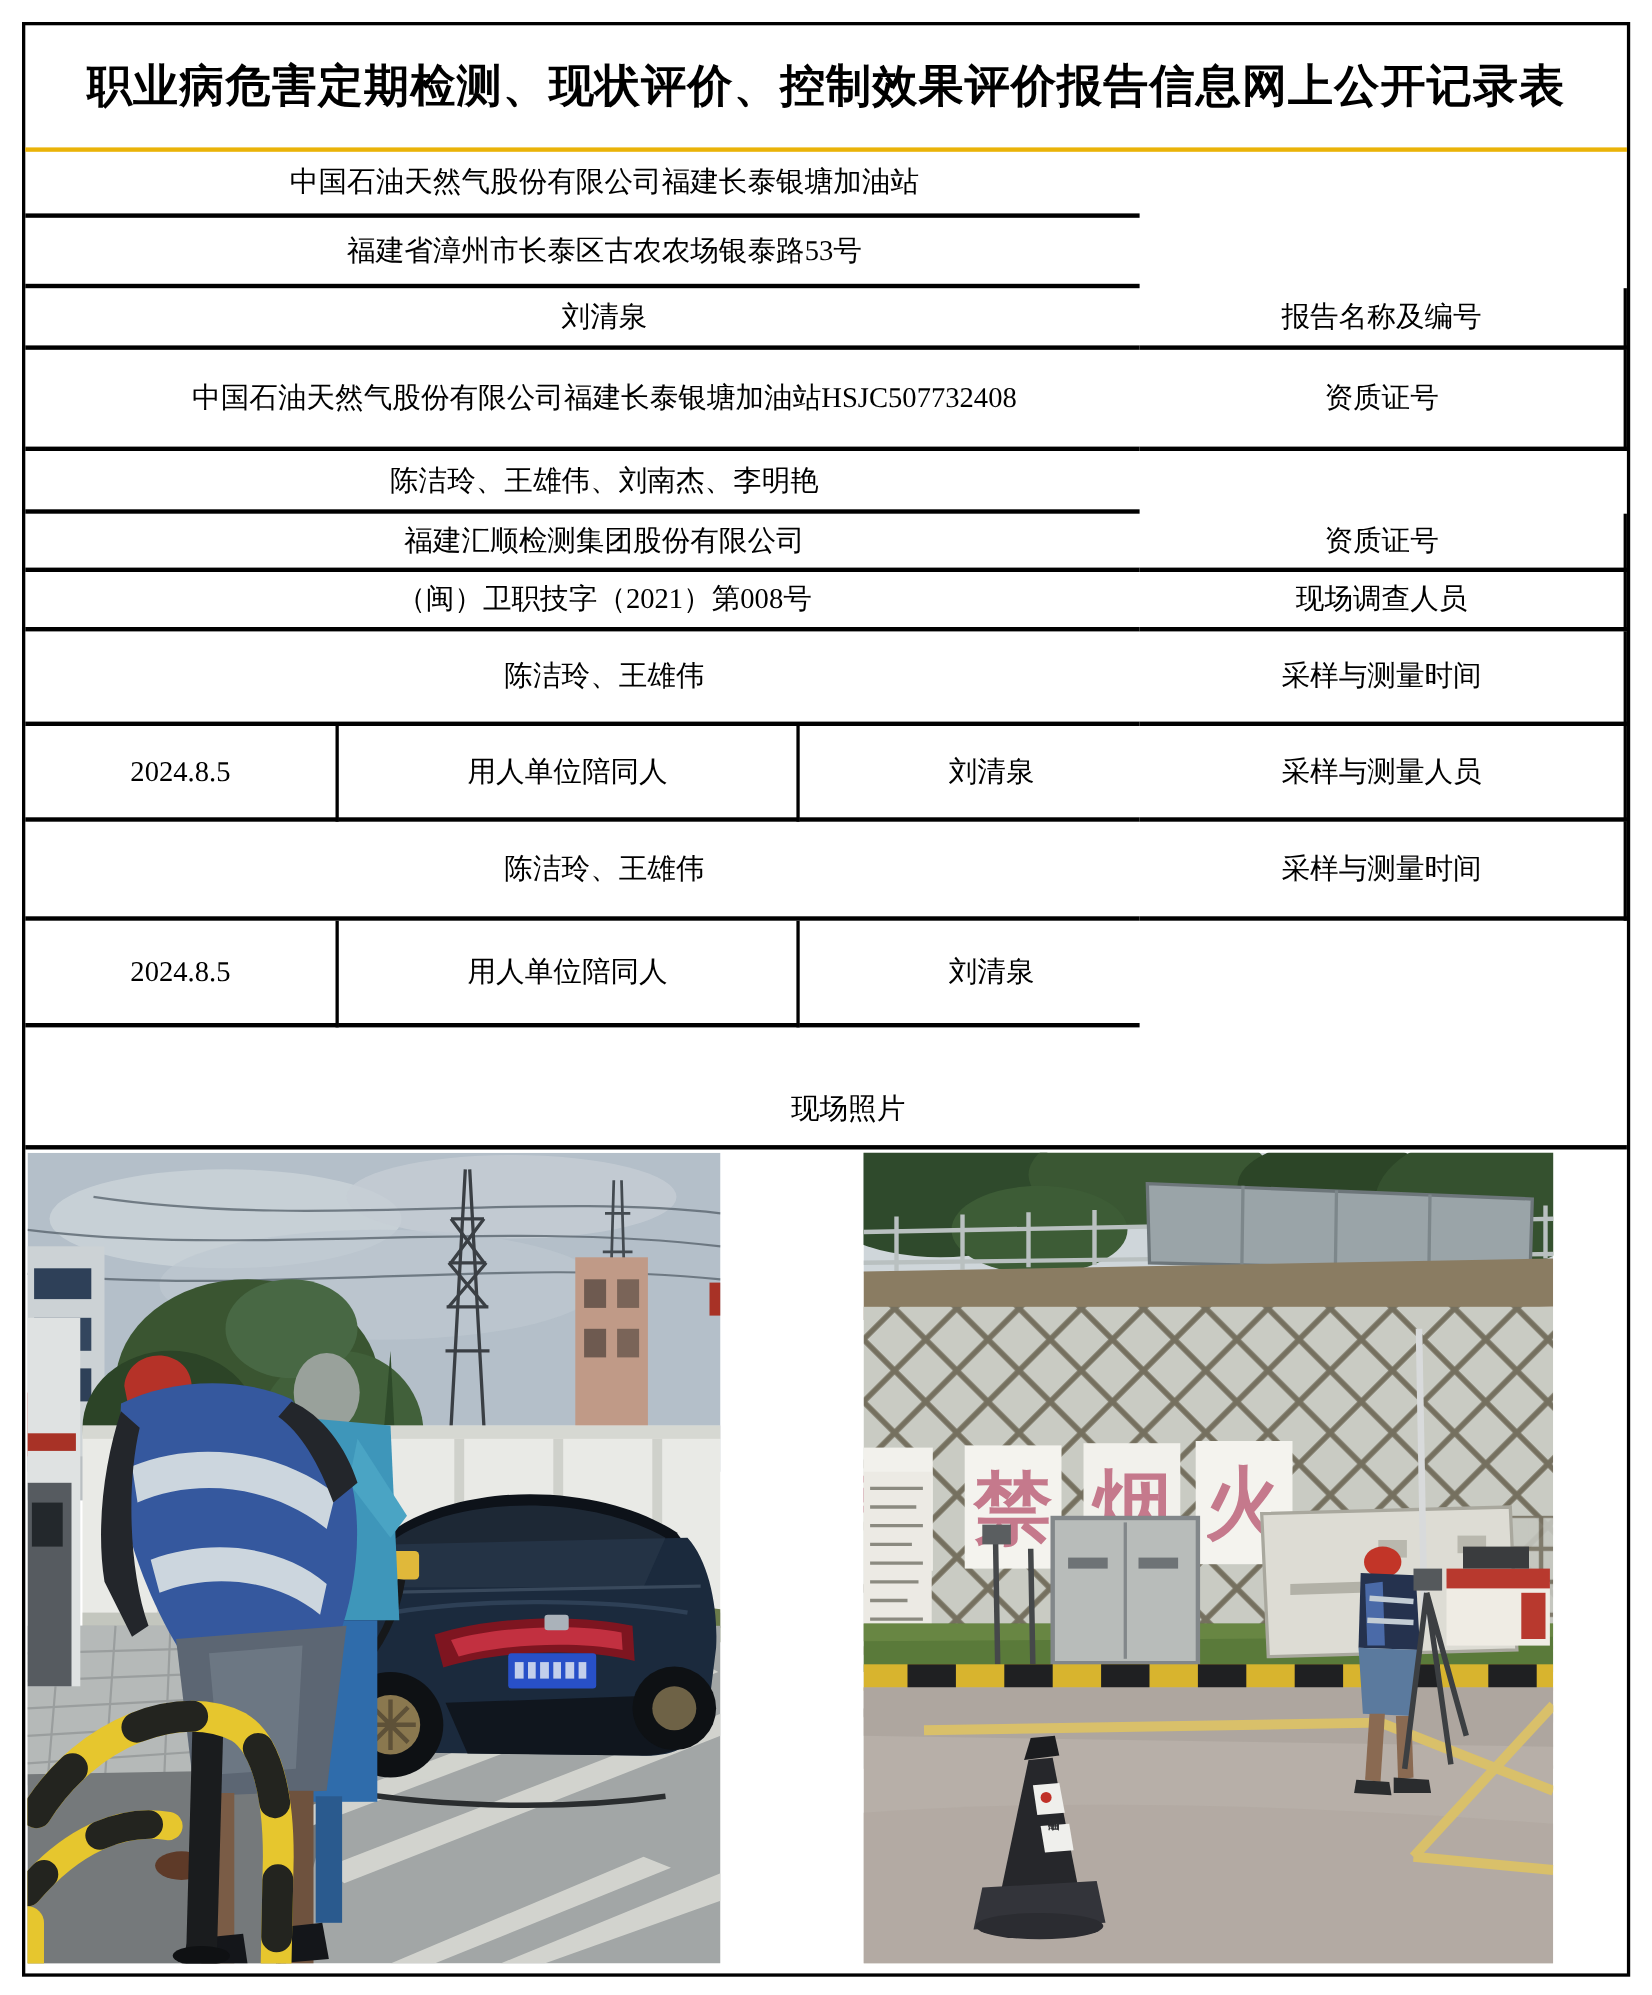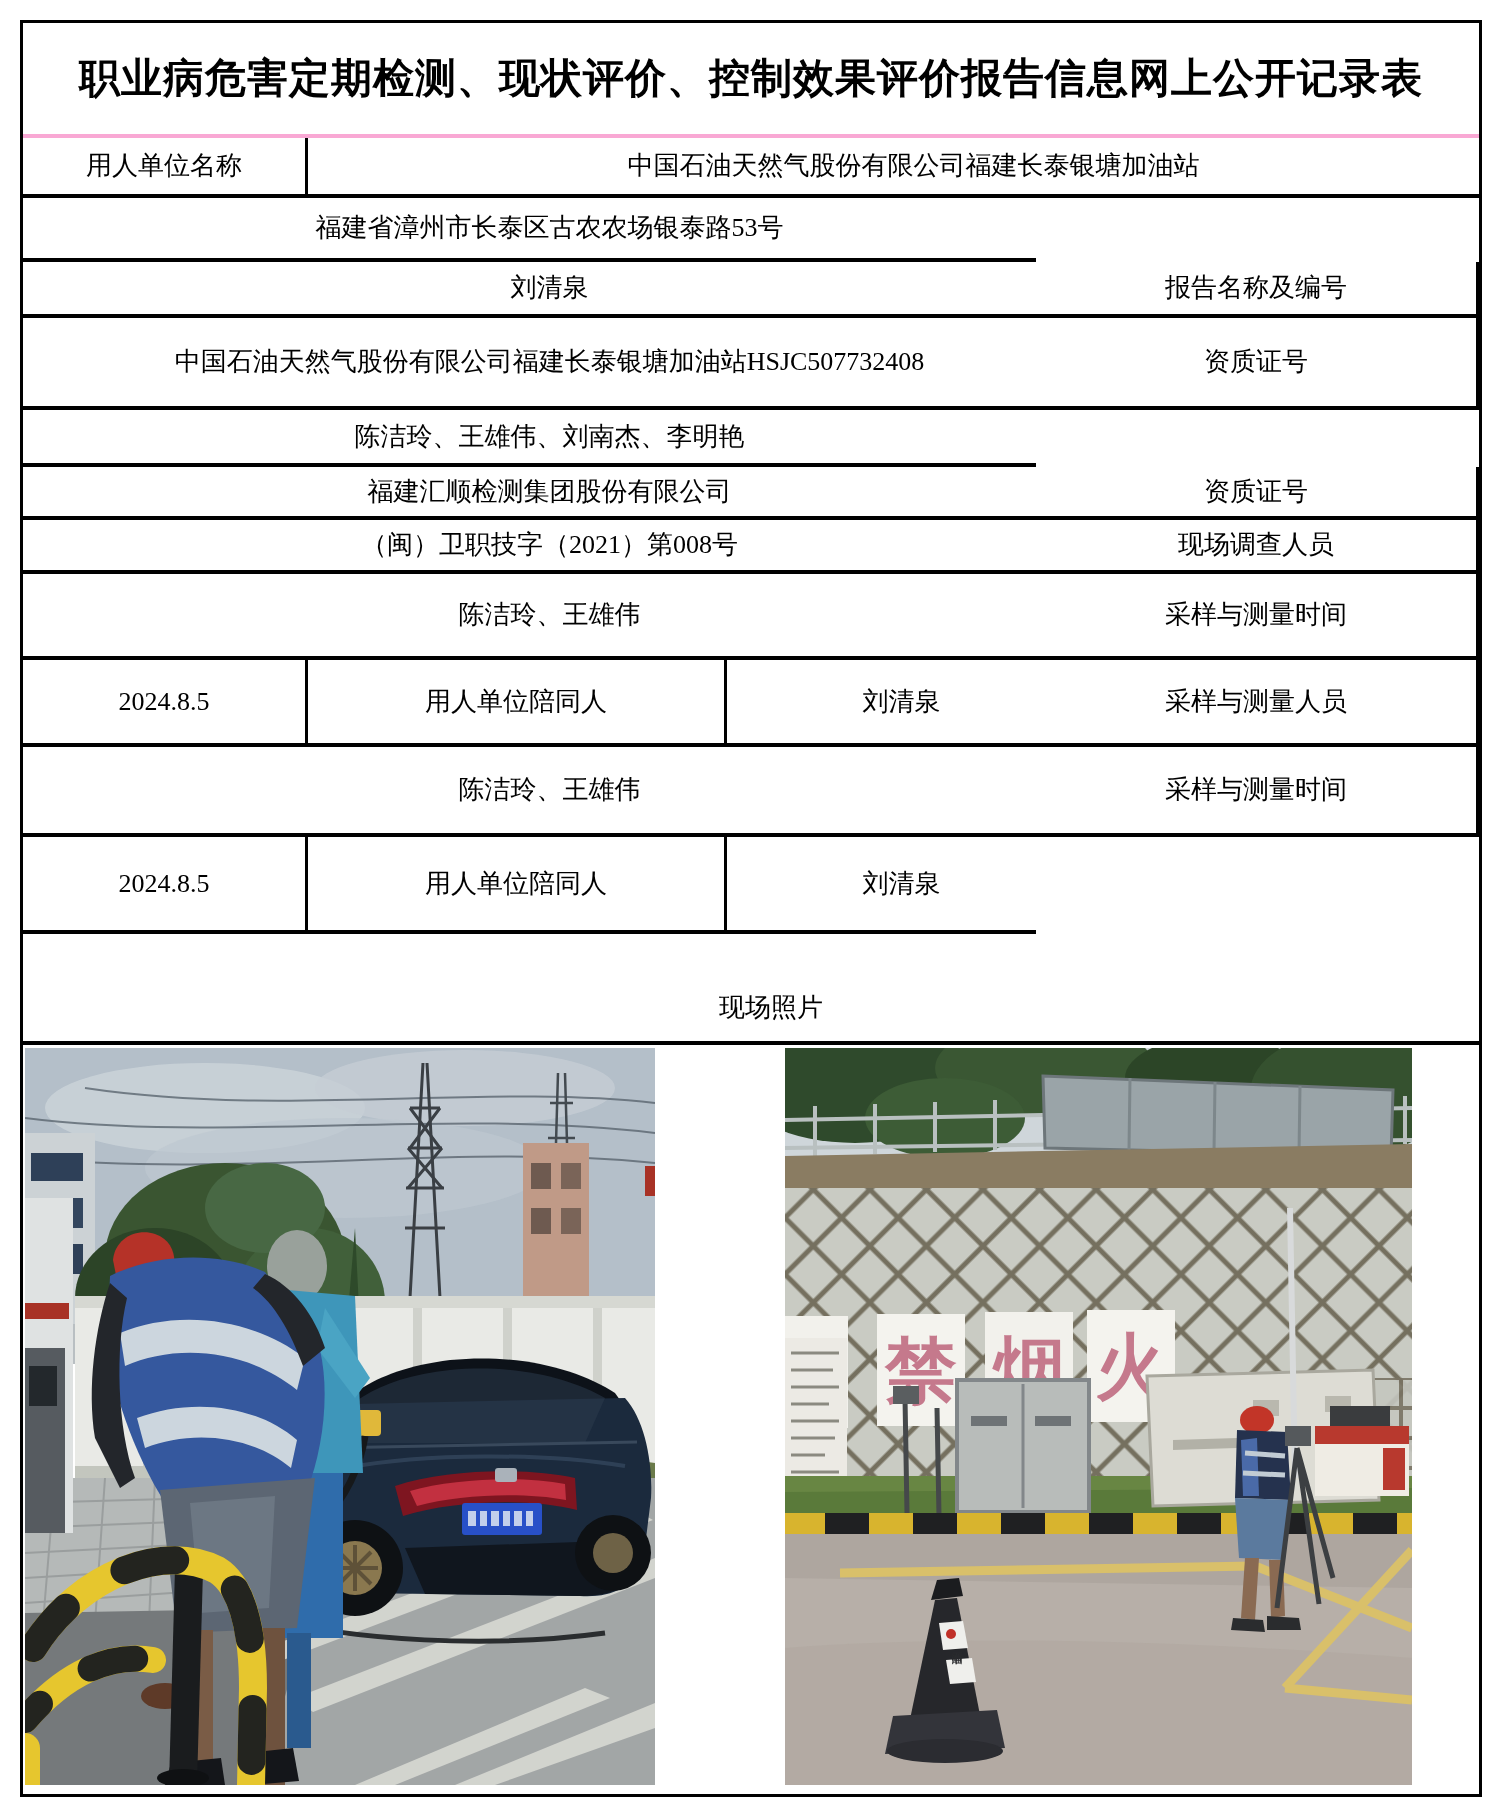--- a/index.html
+++ b/index.html
@@ -6,21 +6,21 @@
   body{
     width:1502px;height:1814px;position:relative;
     font-family:"Liberation Serif","DejaVu Serif",serif;
     color:#000;
   }
   .page{
     position:absolute;left:20px;top:20px;width:1462px;height:1777px;
     border:3px solid #000;box-sizing:border-box;background:#fff;
   }
   .title{
-    height:115px;box-sizing:border-box;border-bottom:4px solid #f9a8d4;
+    height:115px;box-sizing:border-box;border-bottom:4px solid #eab308;
     display:flex;align-items:center;justify-content:center;
     font-size:41px;font-weight:bold;letter-spacing:1px;white-space:nowrap;
   }
   .grid{
     display:grid;
     grid-template-columns:285px 419px 309px 443px;
     grid-template-rows:60px 64px 56px 92px 57px 53px 54px 86px 87px 90px 97px 111px;
     grid-auto-flow:row;
   }
   .cell{
@@ -43,21 +43,20 @@
 </style>
 </head>
 <body>
 
 <div class="page">
 
   <div class="title">职业病危害定期检测、现状评价、控制效果评价报告信息网上公开记录表</div>
 
   <div class="grid">
 
-    <div class="cell">用人单位名称</div>
     <div class="cell c3 last">中国石油天然气股份有限公司福建长泰银塘加油站</div>
 
     <div class="cell c3 last">福建省漳州市长泰区古农农场银泰路53号</div>
 
     <div class="cell c3 last">刘清泉</div>
 
     <div class="cell">报告名称及编号</div>
     <div class="cell c3 last">中国石油天然气股份有限公司福建长泰银塘加油站HSJC507732408</div>
 
     <div class="cell">资质证号</div>

